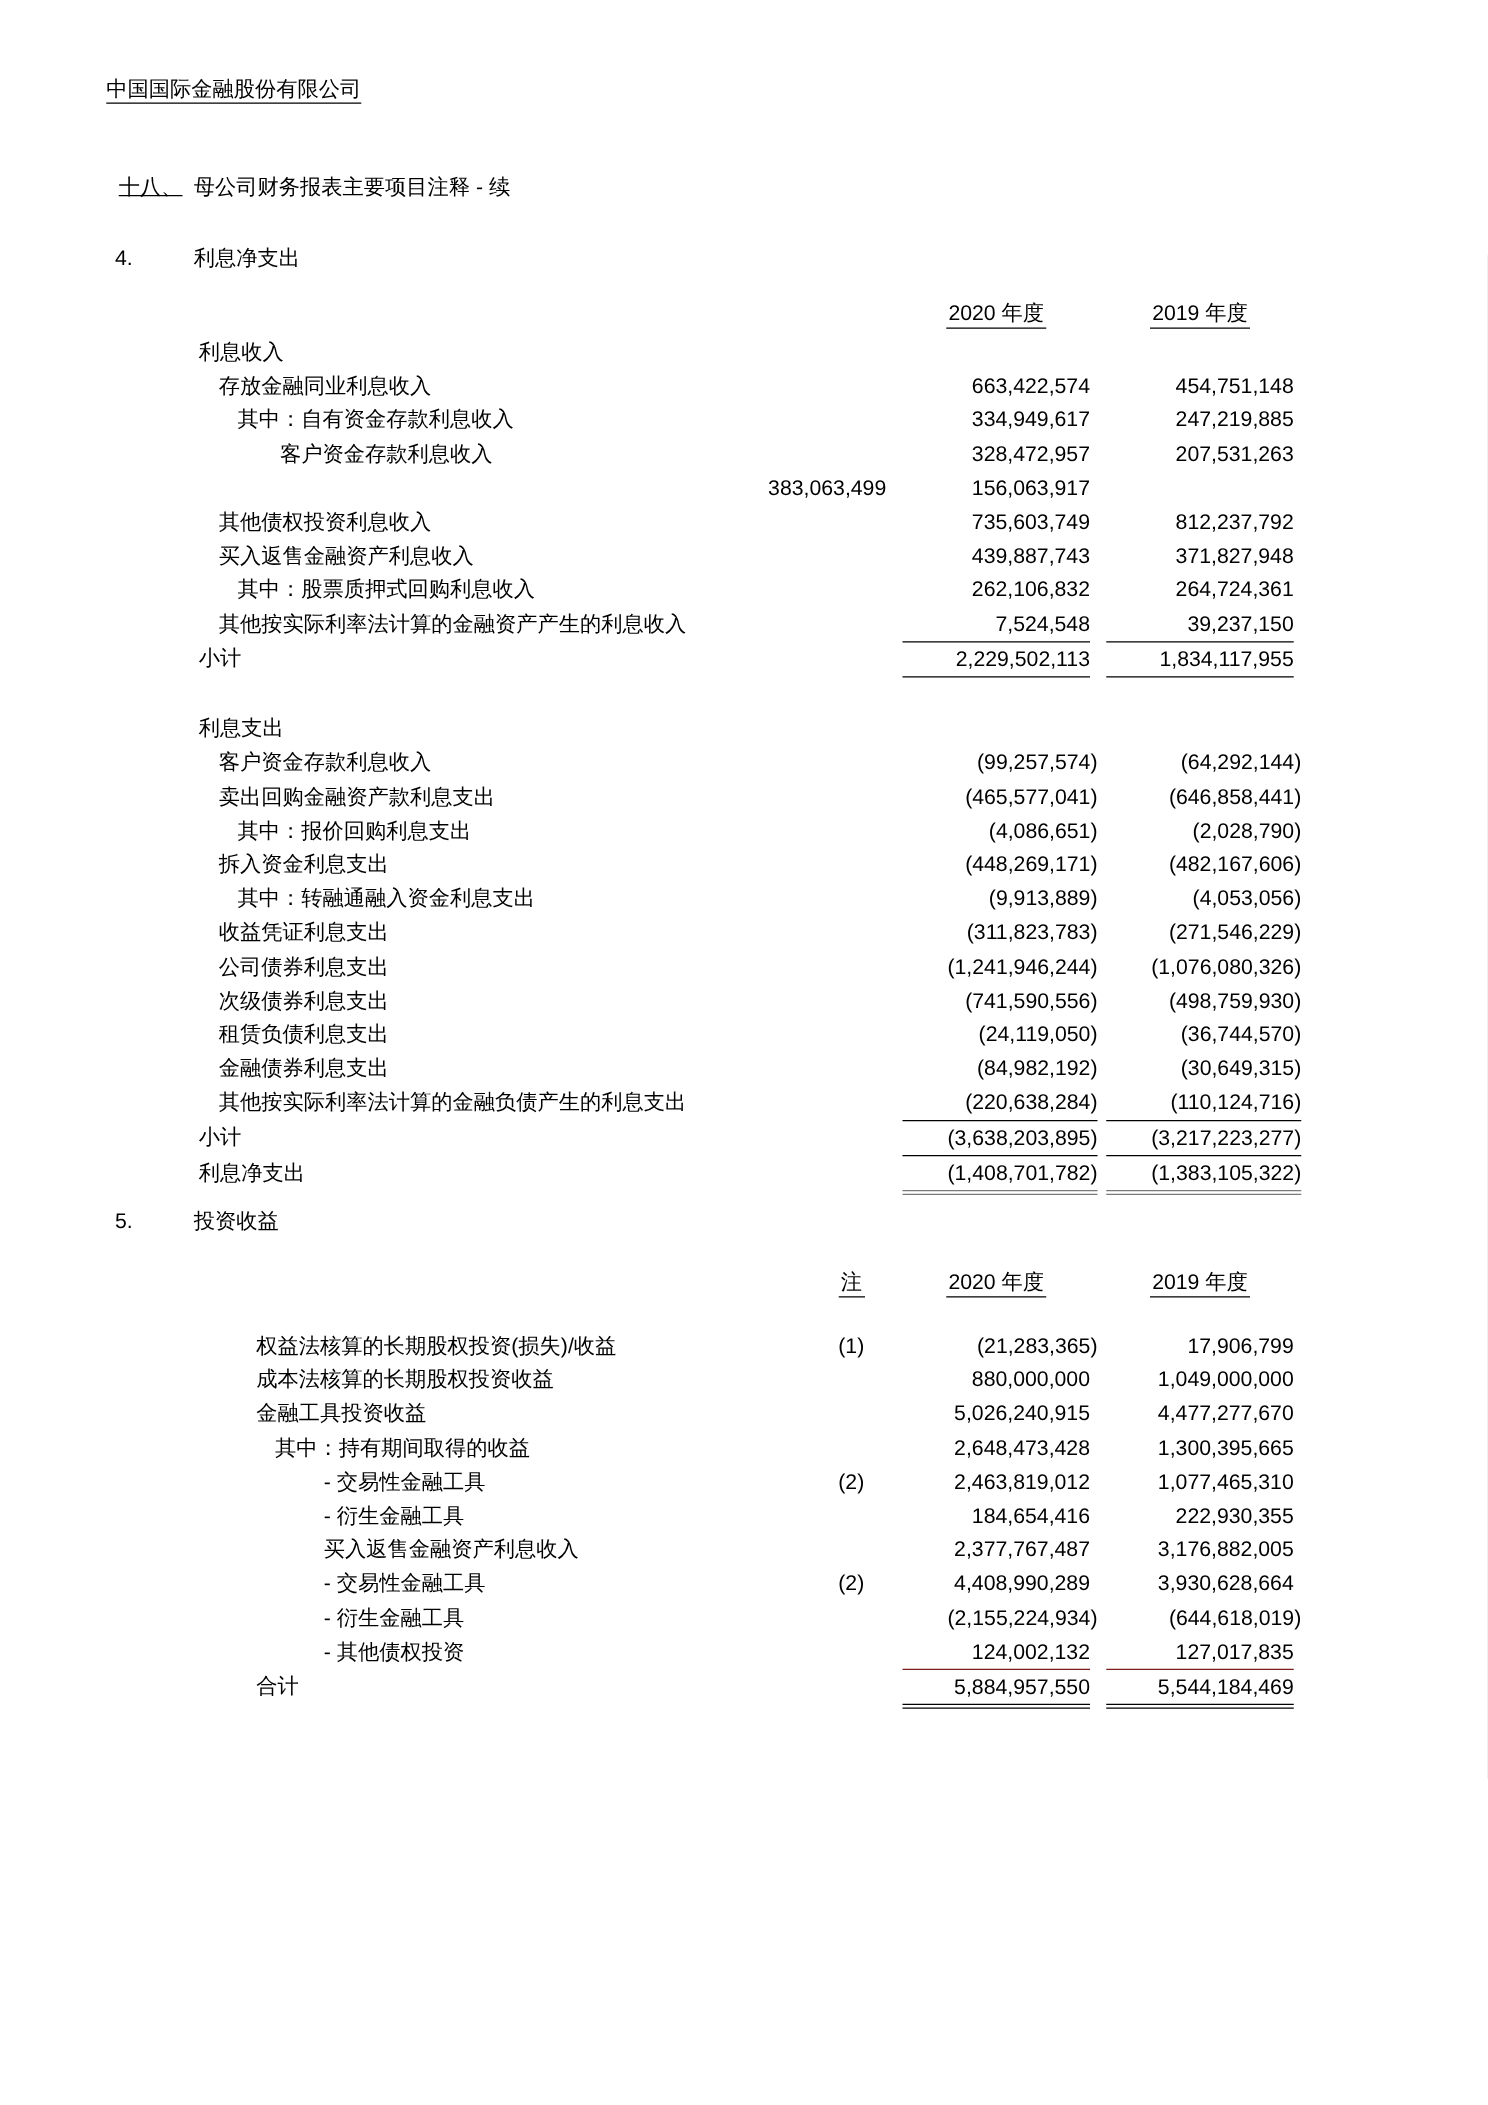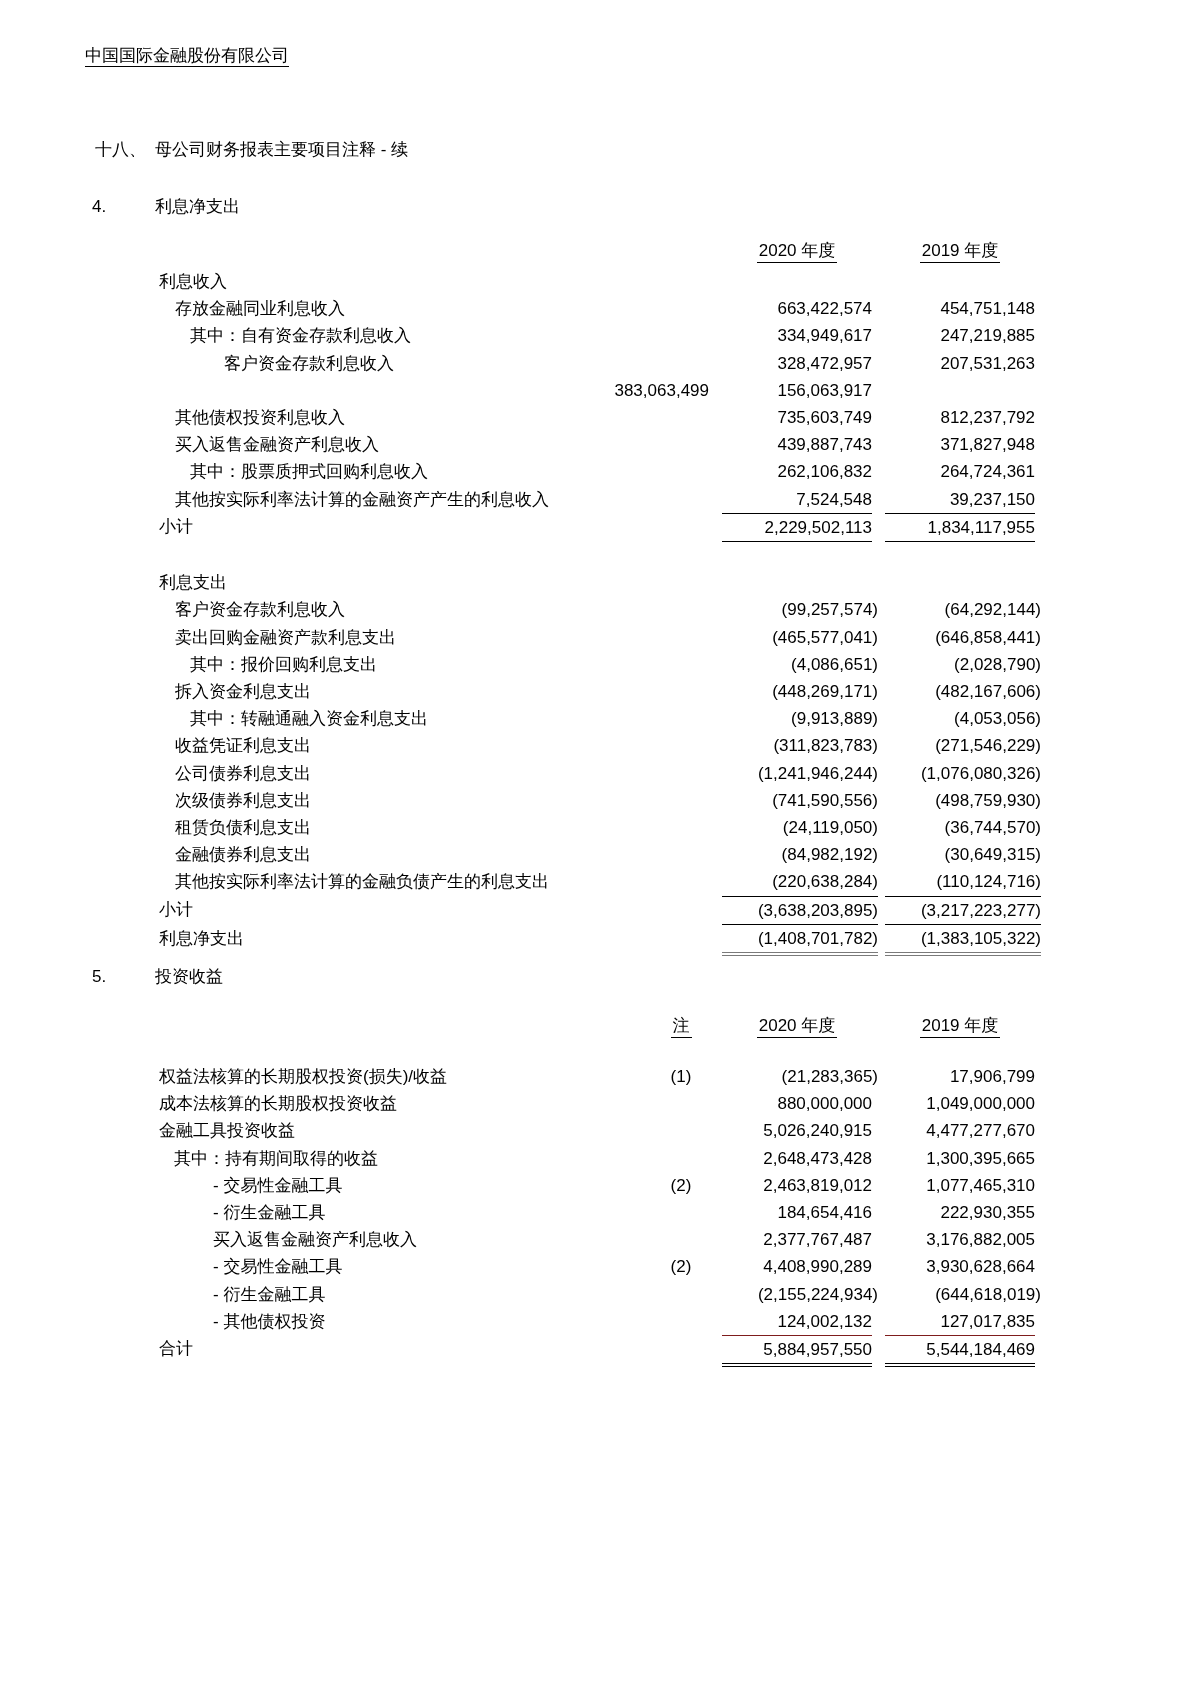--- a/index.html
+++ b/index.html
@@ -5,39 +5,39 @@
   html,body{margin:0;padding:0;background:#e8e8e8;}
   .page{
     position:relative;
     width:1190px;height:1684px;
     background:#ffffff;
     font-family:"Liberation Sans","DejaVu Sans",sans-serif;
     font-size:17px;color:#000;
     overflow:hidden;
     margin:0 auto;
   }
-  .company{position:absolute;left:85px;top:44px;}
+  .company{position:absolute;left:85px;top:60px;}
   .company span{border-bottom:1.5px solid #000;padding-bottom:1px;}
   .sec-heading{position:absolute;left:95px;top:138px;display:flex;}
-  .sec-no{width:60px;}
+  .sec-no{width:60px;text-decoration:underline;}
   .note-block{position:absolute;left:0;width:1190px;}
   #note4{top:193px;}
   #note5{top:963px;}
   .note-heading{display:flex;margin-left:92px;line-height:27px;}
   .note-num{width:63px;}
   .fin-table{margin-left:157px;width:878px;}
   #note4 .fin-table{margin-top:17px;}
   #note5 .fin-table{margin-top:22px;}
   .thead{display:grid;line-height:27px;}
   .t1 .thead, .t1 .row{grid-template-columns:1fr 150px 150px;column-gap:13px;}
   .t2 .thead, .t2 .row{grid-template-columns:1fr 56px 150px 150px;column-gap:13px;}
   .thead .h{text-align:center;}
   .thead .h span{border-bottom:1.5px solid #000;padding:0 2px 2px 2px;}
   .rows{margin-top:4px;}
-  #note5 .rows{margin-top:24px;}
+  #note5 .rows{margin-top:24px;margin-left:46px;}
   .row{display:grid;line-height:27.2px;min-height:27.2px;gap:28px;}
   .row.spacer{min-height:27.2px;}
   .lab{white-space:nowrap;}
   .ind0{padding-left:2px;}
   .t1 .ind1{padding-left:18px;}
   .t1 .ind2{padding-left:33px;}
   .t1 .ind3{padding-left:67px;}
   .t2 .ind1{padding-left:17px;}
   .t2 .ind2{padding-left:56px;}
   .notecell{text-align:center;}

